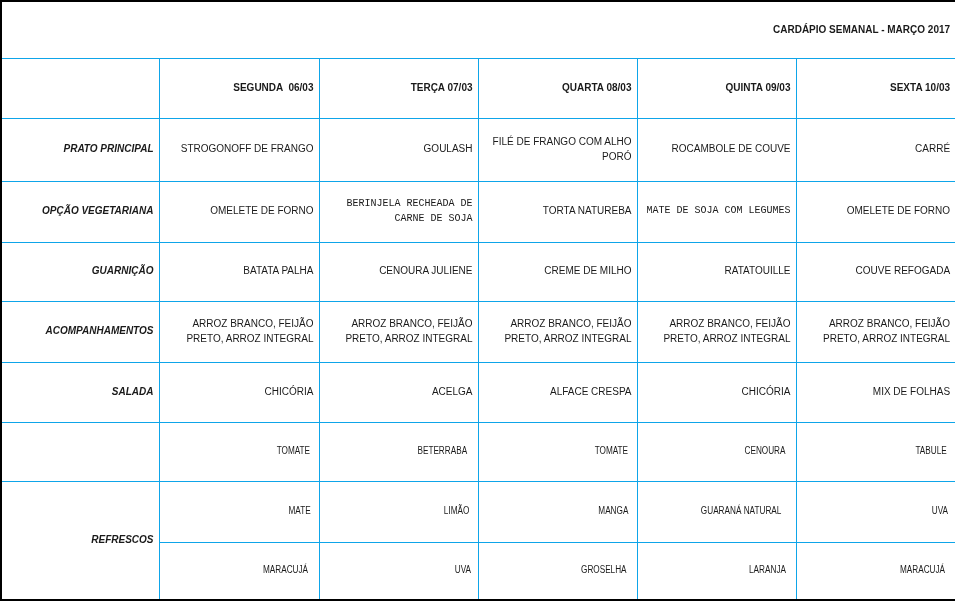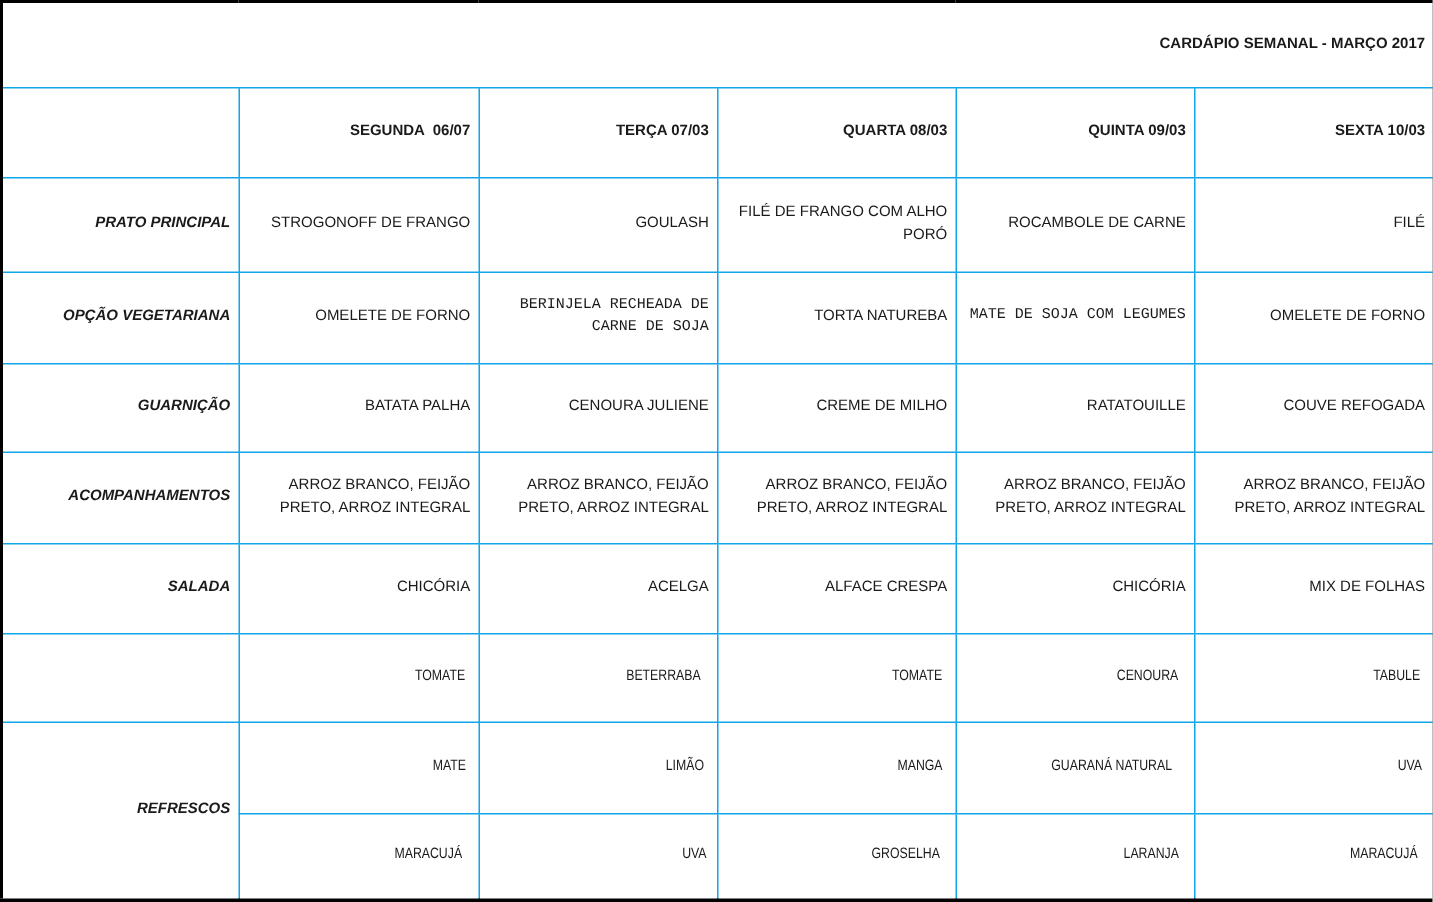--- a/index.html
+++ b/index.html
@@ -62,34 +62,34 @@
     <col style="width:160px">
   </colgroup>
 
   <tbody>
       <tr style="height:57px">
     <td class="title-cell" colspan="6">CARDÁPIO SEMANAL - MARÇO 2017</td>
   </tr>
 
   <tr style="height:60px">
     <td></td>
-    <td class="day">SEGUNDA  06/07</td>
+    <td class="day">SEGUNDA  06/03</td>
     <td class="day">TERÇA 07/03</td>
     <td class="day">QUARTA 08/03</td>
     <td class="day">QUINTA 09/03</td>
     <td class="day">SEXTA 10/03</td>
   </tr>
 
   <tr style="height:63px">
     <td class="lbl">PRATO PRINCIPAL</td>
     <td>STROGONOFF DE FRANGO</td>
     <td>GOULASH</td>
     <td>FILÉ DE FRANGO COM ALHO PORÓ</td>
-    <td>ROCAMBOLE DE CARNE</td>
-    <td>FILÉ</td>
+    <td>ROCAMBOLE DE COUVE</td>
+    <td>CARRÉ</td>
   </tr>
 
   <tr style="height:61px">
     <td class="lbl">OPÇÃO VEGETARIANA</td>
     <td>OMELETE DE FORNO</td>
     <td class="small">BERINJELA RECHEADA DE CARNE DE SOJA</td>
     <td>TORTA NATUREBA</td>
     <td class="small">MATE DE SOJA COM LEGUMES</td>
     <td>OMELETE DE FORNO</td>
   </tr>

